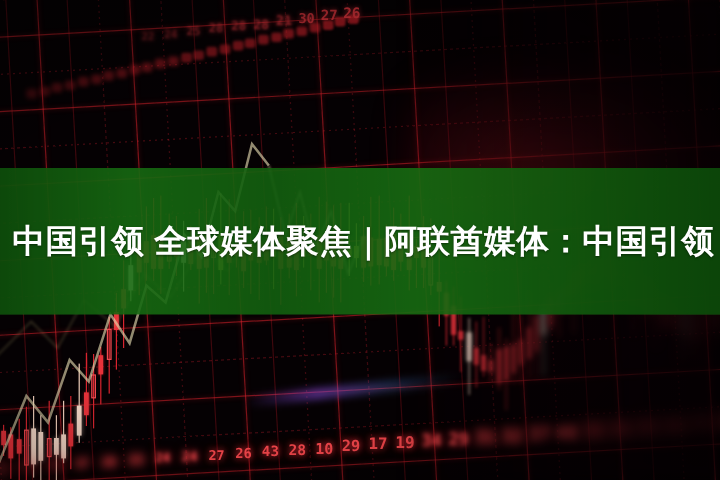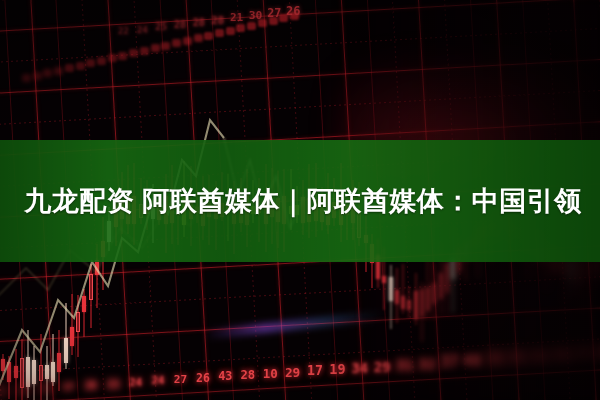--- a/index.html
+++ b/index.html
@@ -630,17 +630,17 @@
         <div class="ax-num xblurry" style="left: 573.778px; bottom: 36.7407px; font-size: 17.2px; opacity: 0.58;">28</div>
         <div class="ax-num xblurry" style="left: 596px; bottom: 38px; font-size: 17.5px; opacity: 0.48;">26</div>
       </div>
 
     <div class="vignette"></div>
   </div>
 
   <div class="banner">
     <div class="grain"></div>
     <div class="banner-text">
-      <div class="headline-line l1">九龙配资 阿联酋媒体｜阿联酋媒体：中国引领</div>
+      <div class="headline-line l1">中国引领 全球媒体聚焦｜阿联酋媒体：中国引领</div>
     </div>
   </div>
 
 </div>
 
 </body></html>

